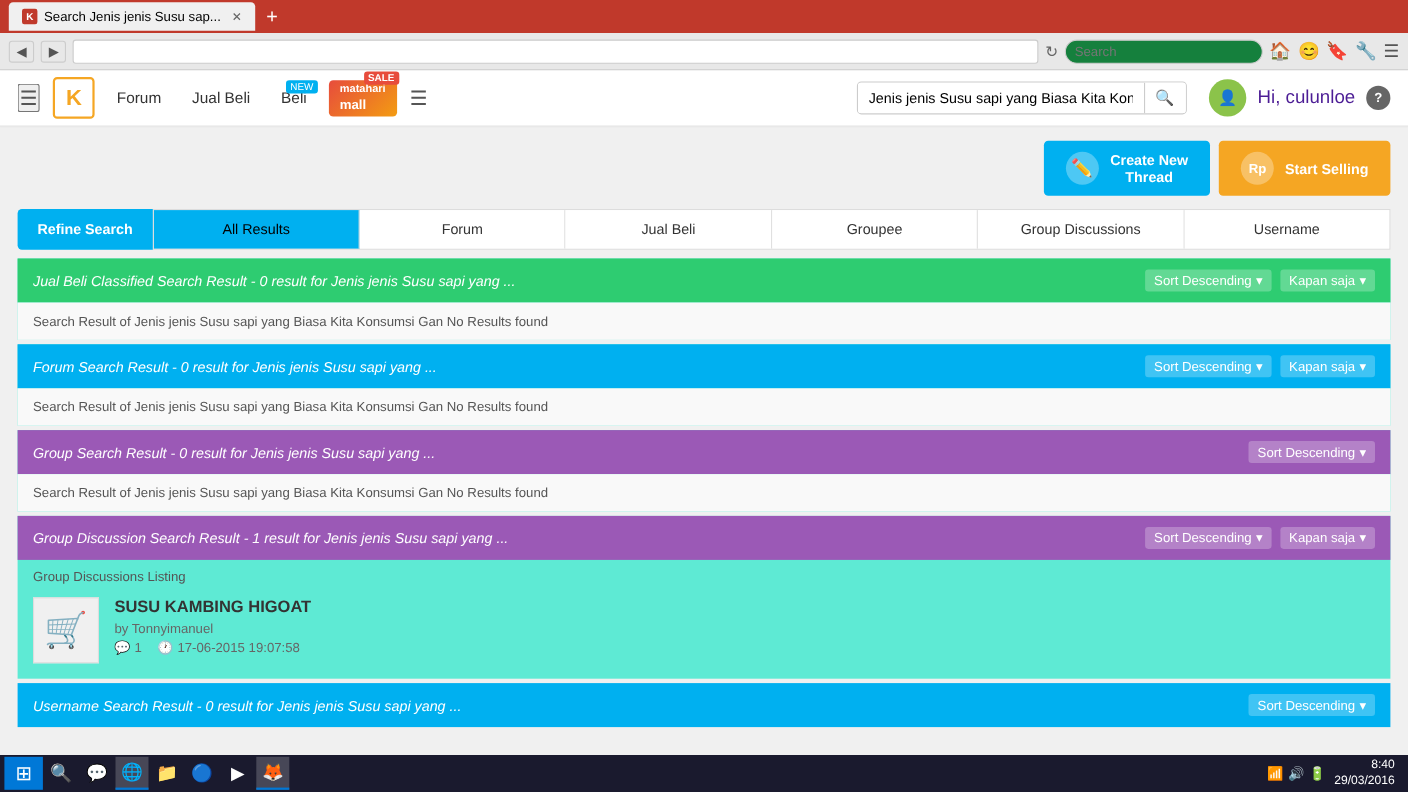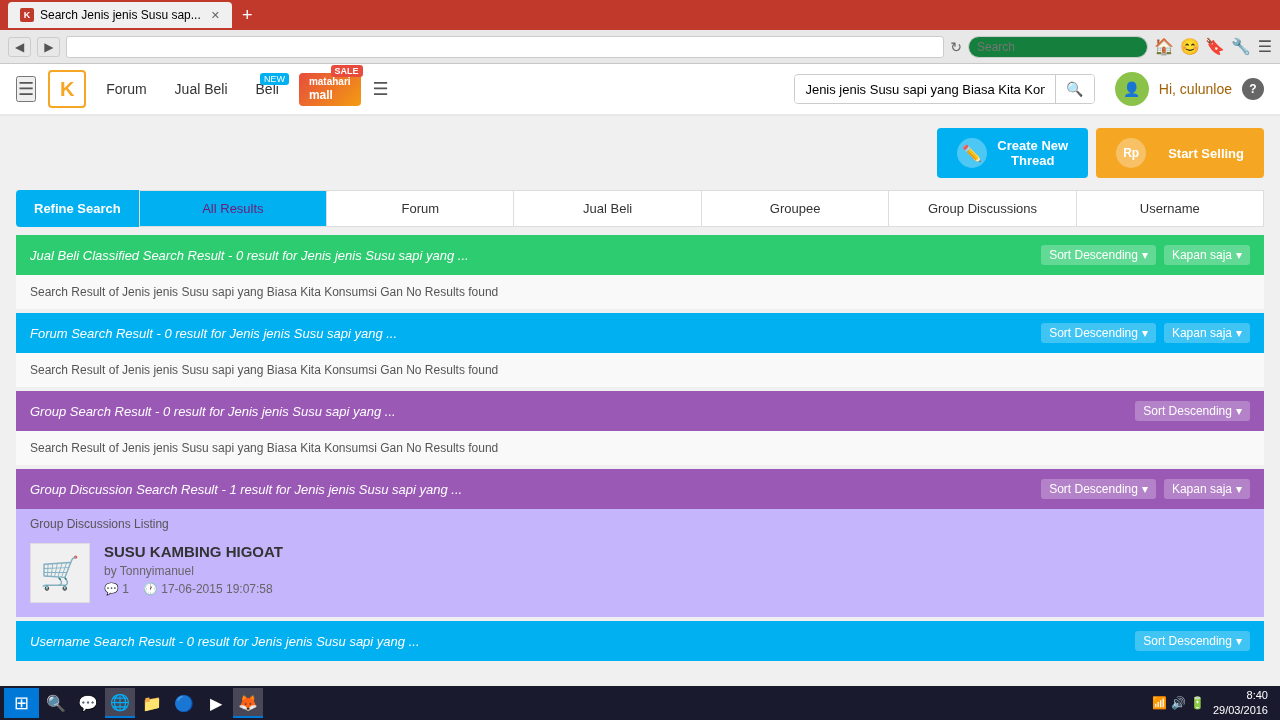--- a/index.html
+++ b/index.html
@@ -26,45 +26,45 @@
     .nav-item { font-size: 14px; color: #333; cursor: pointer; padding: 0 8px; text-decoration: none; position: relative; }
     .nav-item-news { position: relative; }
     .badge-new { background: #00b0f0; color: white; font-size: 9px; padding: 1px 4px; border-radius: 3px; position: absolute; top: -8px; right: -2px; }
     .badge-sale { background: #e74c3c; color: white; font-size: 9px; padding: 1px 4px; border-radius: 3px; position: absolute; top: -8px; right: -2px; }
     .matahari-logo { background: linear-gradient(135deg, #e74c3c, #f39c12); padding: 4px 10px; border-radius: 4px; color: white; font-size: 13px; font-weight: bold; position: relative; }
     .search-bar-container { display: flex; align-items: center; background: white; border: 1px solid #ccc; border-radius: 4px; overflow: hidden; margin-left: auto; }
     .search-input-site { border: none; outline: none; padding: 6px 10px; font-size: 13px; width: 260px; }
     .search-btn-site { background: white; border: none; border-left: 1px solid #ccc; padding: 6px 10px; cursor: pointer; font-size: 14px; }
     .header-right { display: flex; align-items: center; gap: 10px; margin-left: 8px; }
     .user-avatar { width: 34px; height: 34px; border-radius: 50%; background: #8BC34A; overflow: hidden; display: flex; align-items: center; justify-content: center; font-size: 14px; }
-    .user-name { font-size: 14px; color: #a16207; }
+    .user-name { font-size: 17px; color: #4c1d95; }
     .help-btn { width: 22px; height: 22px; background: #666; border-radius: 50%; color: white; display: flex; align-items: center; justify-content: center; font-size: 12px; font-weight: bold; cursor: pointer; }
 
     
     .main-content { background: #f0f0f0; padding: 12px 0; }
 
     
     .action-buttons { display: flex; justify-content: flex-end; padding: 0 16px 12px; gap: 8px; }
     .btn-create { background: #00b0f0; color: white; border: none; border-radius: 4px; padding: 10px 20px; font-size: 13px; cursor: pointer; display: flex; align-items: center; gap: 10px; font-weight: bold; }
-    .btn-sell { background: #f5a623; color: white; border: none; border-radius: 4px; padding: 10px 20px; font-size: 13px; cursor: pointer; display: flex; align-items: center; gap: 22px; font-weight: bold; }
+    .btn-sell { background: #f5a623; color: white; border: none; border-radius: 4px; padding: 10px 20px; font-size: 13px; cursor: pointer; display: flex; align-items: center; gap: 10px; font-weight: bold; }
     .btn-icon { width: 30px; height: 30px; background: rgba(255,255,255,0.3); border-radius: 50%; display: flex; align-items: center; justify-content: center; font-size: 16px; }
 
     
     .search-area { display: flex; margin: 0 16px 0; gap: 0; justify-content: flex-end; }
     .refine-btn { background: #00b0f0; color: white; border: none; padding: 10px 18px; font-size: 13px; cursor: pointer; border-radius: 4px 0 0 4px; min-width: 120px; font-weight: bold; }
     .tabs-bar { display: flex; flex: 1; border: 1px solid #ddd; }
     .tab { padding: 10px 16px; background: white; border: none; border-right: 1px solid #ddd; cursor: pointer; font-size: 13px; color: #333; flex: 1; text-align: center; }
-    .tab.active { background: #00b0f0; color: #701a75; }
+    .tab.active { background: #00b0f0; color: #000000; }
     .tab:last-child { border-right: none; }
 
     
     .results-container { margin: 8px 16px 0; display: flex; flex-direction: column; gap: 0; }
 
     
-    .result-section { background: #c4b5fd; margin-bottom: 4px; }
+    .result-section { background: #5eead4; margin-bottom: 4px; }
     .result-header { padding: 10px 14px; display: flex; align-items: center; justify-content: space-between; }
     .result-header-jual { background: #2ecc71; }
     .result-header-forum { background: #00b0f0; }
     .result-header-group { background: #9b59b6; }
     .result-header-discussion { background: #9b59b6; }
     .result-header-username { background: #00b0f0; }
     .result-title { color: white; font-size: 13px; font-weight: bold; }
     .result-title span { font-style: italic; font-weight: normal; }
     .sort-controls { display: flex; align-items: center; gap: 8px; }
     .sort-btn { background: rgba(255,255,255,0.25); color: white; border: none; border-radius: 3px; padding: 3px 8px; font-size: 12px; cursor: pointer; display: flex; align-items: center; gap: 4px; }

